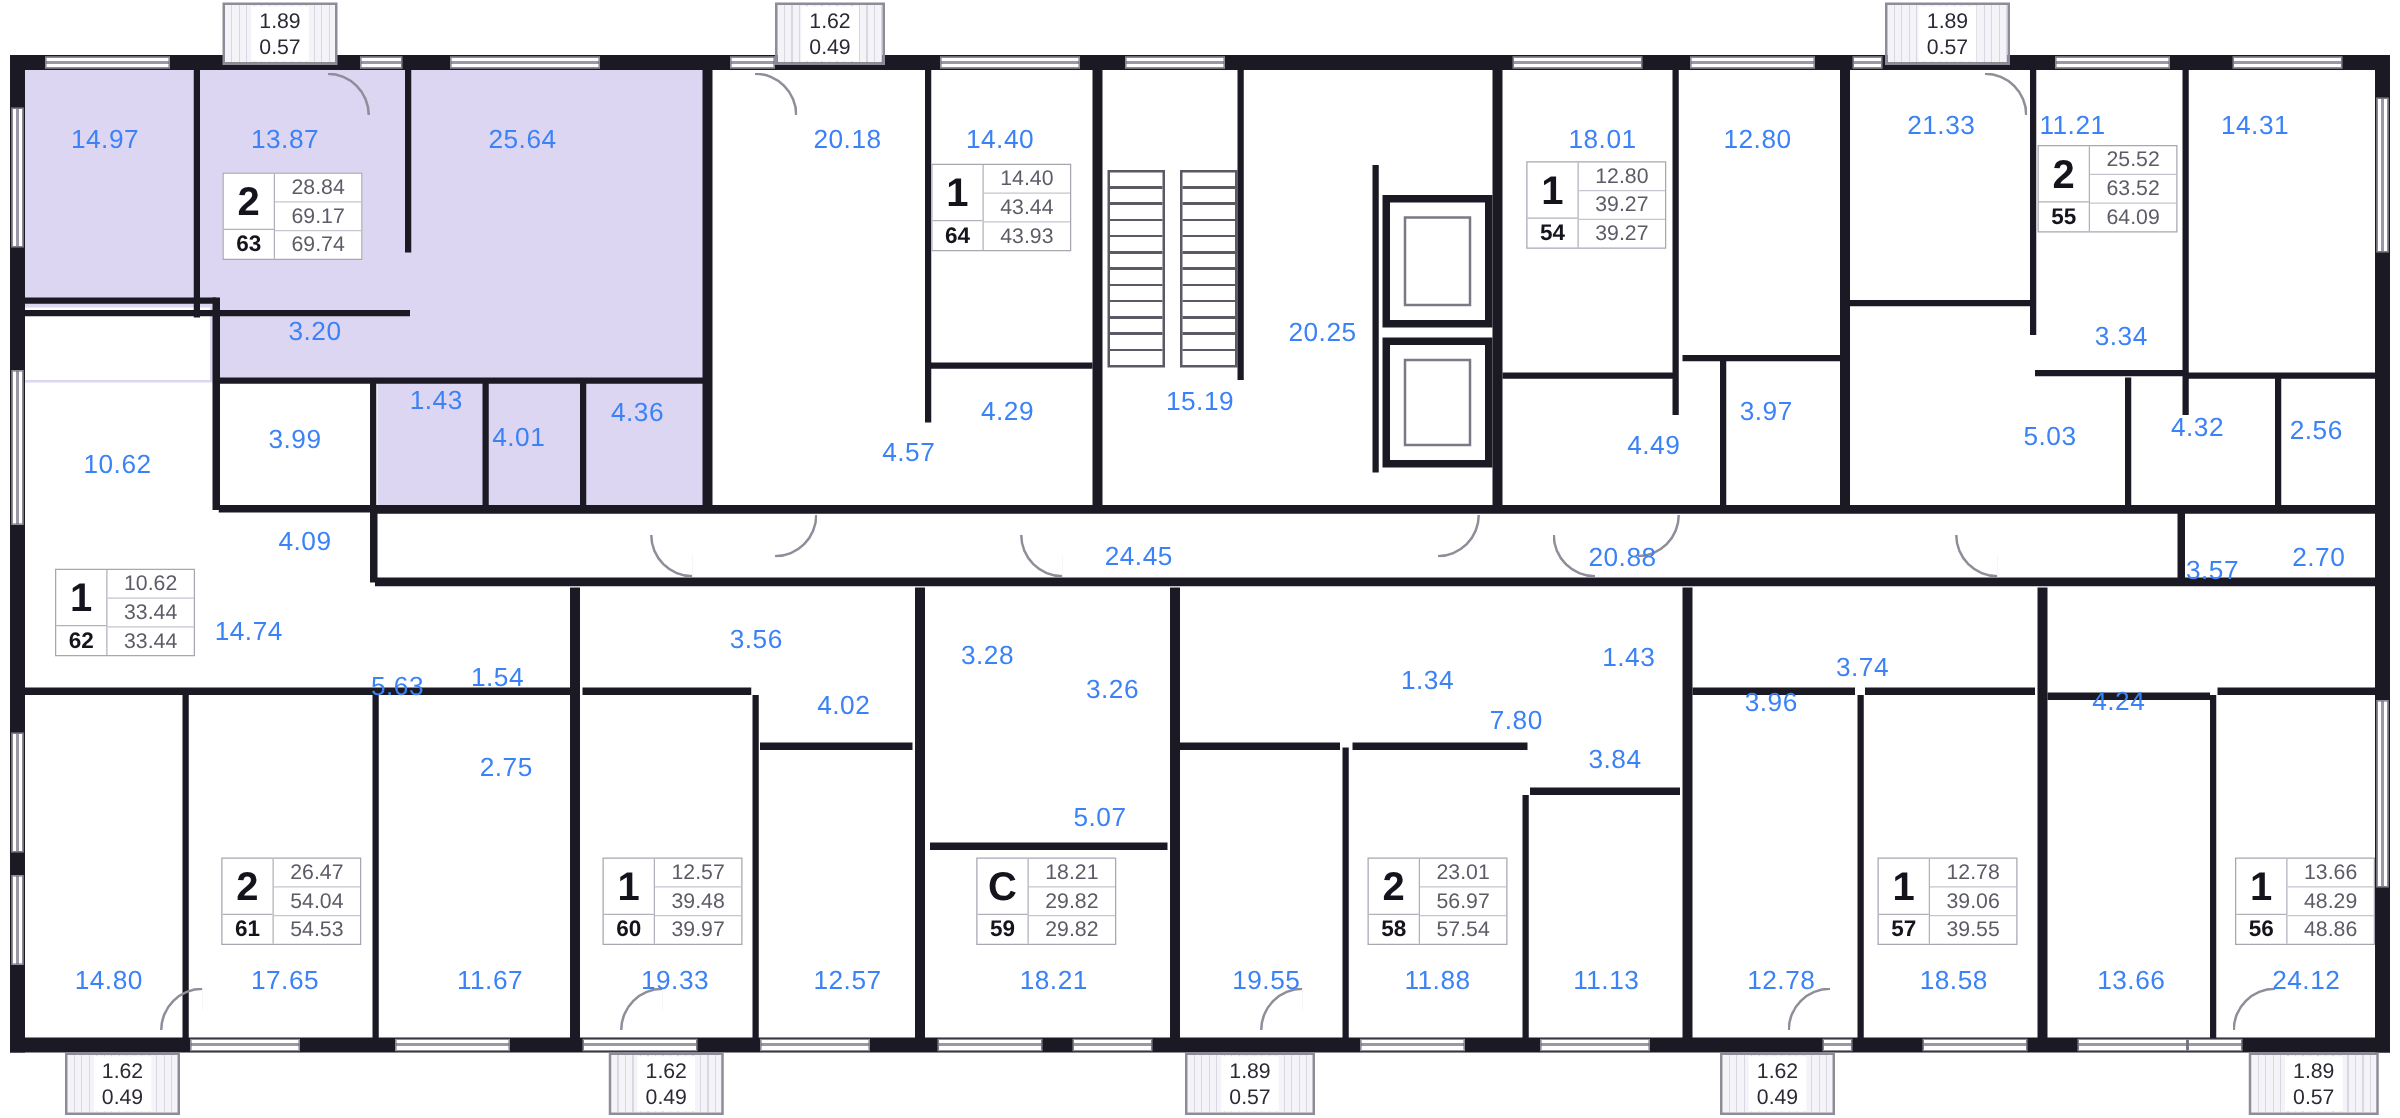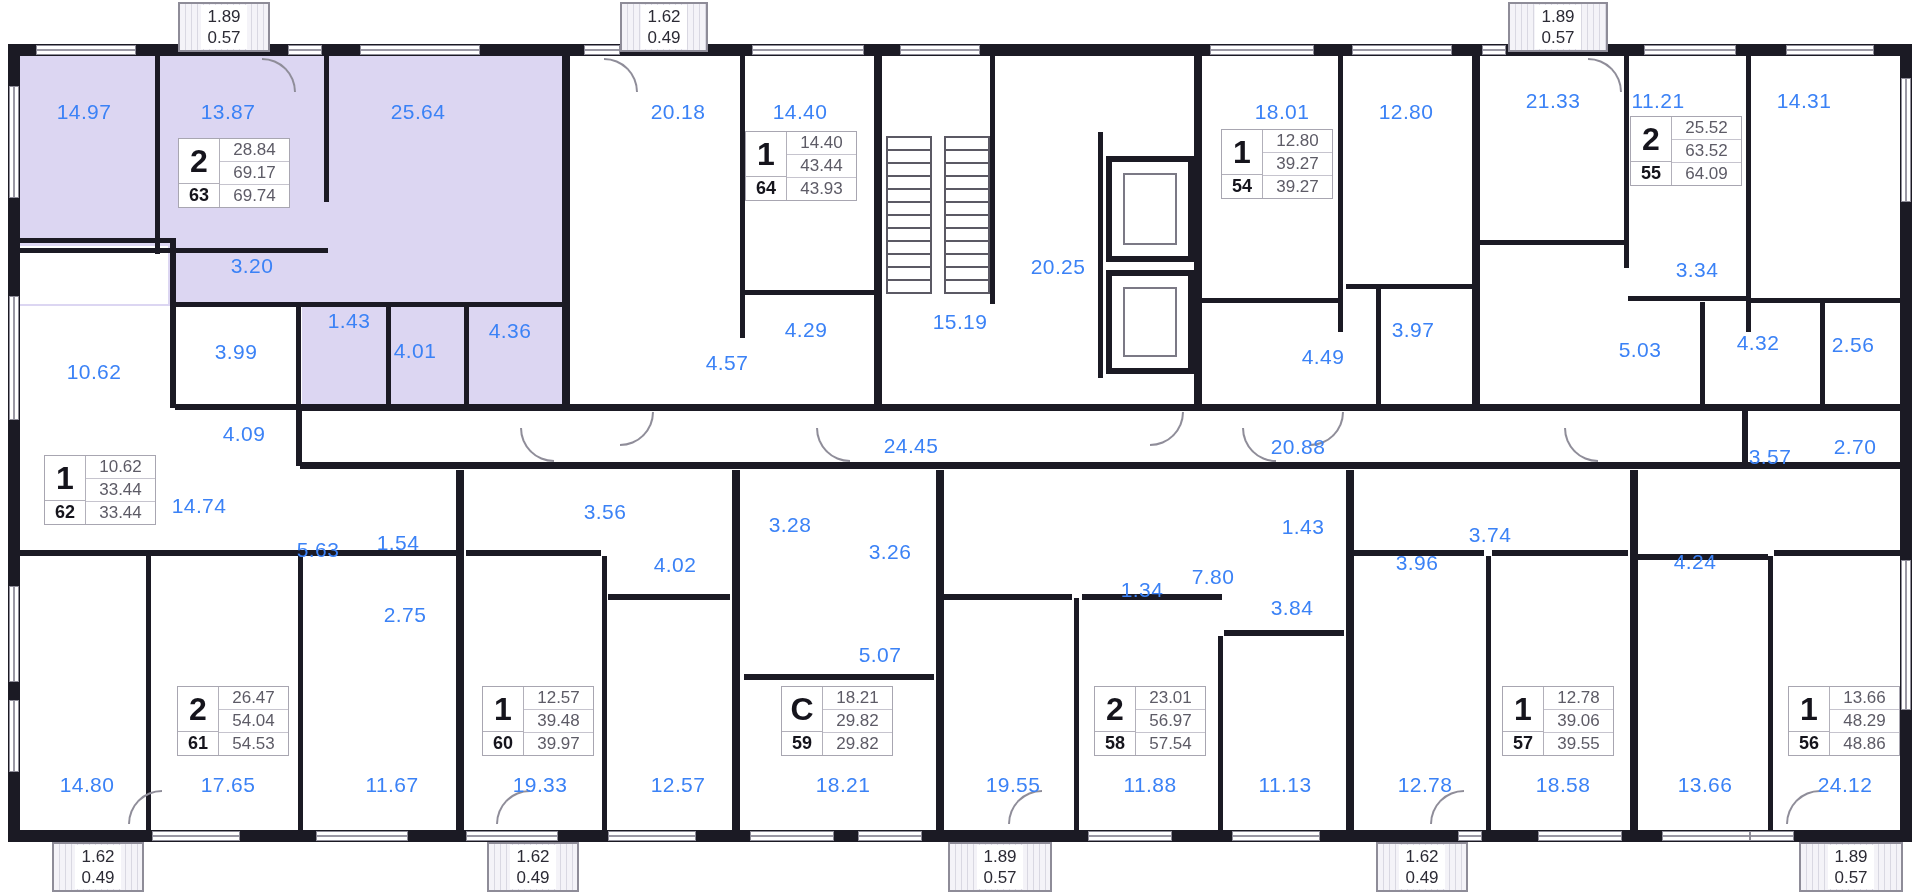--- a/index.html
+++ b/index.html
@@ -183,21 +183,21 @@
     <div class="room-label" style="left: 1770px; top: 457px;">3.57</div>
     <div class="room-label" style="left: 1855px; top: 447px;">2.70</div>
     <div class="room-label" style="left: 318px; top: 550px;">5.63</div>
     <div class="room-label" style="left: 398px; top: 543px;">1.54</div>
     <div class="room-label" style="left: 405px; top: 615px;">2.75</div>
     <div class="room-label" style="left: 605px; top: 512px;">3.56</div>
     <div class="room-label" style="left: 675px; top: 565px;">4.02</div>
     <div class="room-label" style="left: 790px; top: 525px;">3.28</div>
     <div class="room-label" style="left: 890px; top: 552px;">3.26</div>
     <div class="room-label" style="left: 880px; top: 655px;">5.07</div>
-    <div class="room-label" style="left: 1142px; top: 590px;">1.34</div>
+    <div class="room-label" style="left: 1142px; top: 545px;">1.34</div>
     <div class="room-label" style="left: 1213px; top: 577px;">7.80</div>
     <div class="room-label" style="left: 1303px; top: 527px;">1.43</div>
     <div class="room-label" style="left: 1292px; top: 608px;">3.84</div>
     <div class="room-label" style="left: 1417px; top: 563px;">3.96</div>
     <div class="room-label" style="left: 1490px; top: 535px;">3.74</div>
     <div class="room-label" style="left: 1695px; top: 562px;">4.24</div>
     <div class="room-label" style="left: 87px; top: 785px;">14.80</div>
     <div class="room-label" style="left: 228px; top: 785px;">17.65</div>
     <div class="room-label" style="left: 392px; top: 785px;">11.67</div>
     <div class="room-label" style="left: 540px; top: 785px;">19.33</div>

